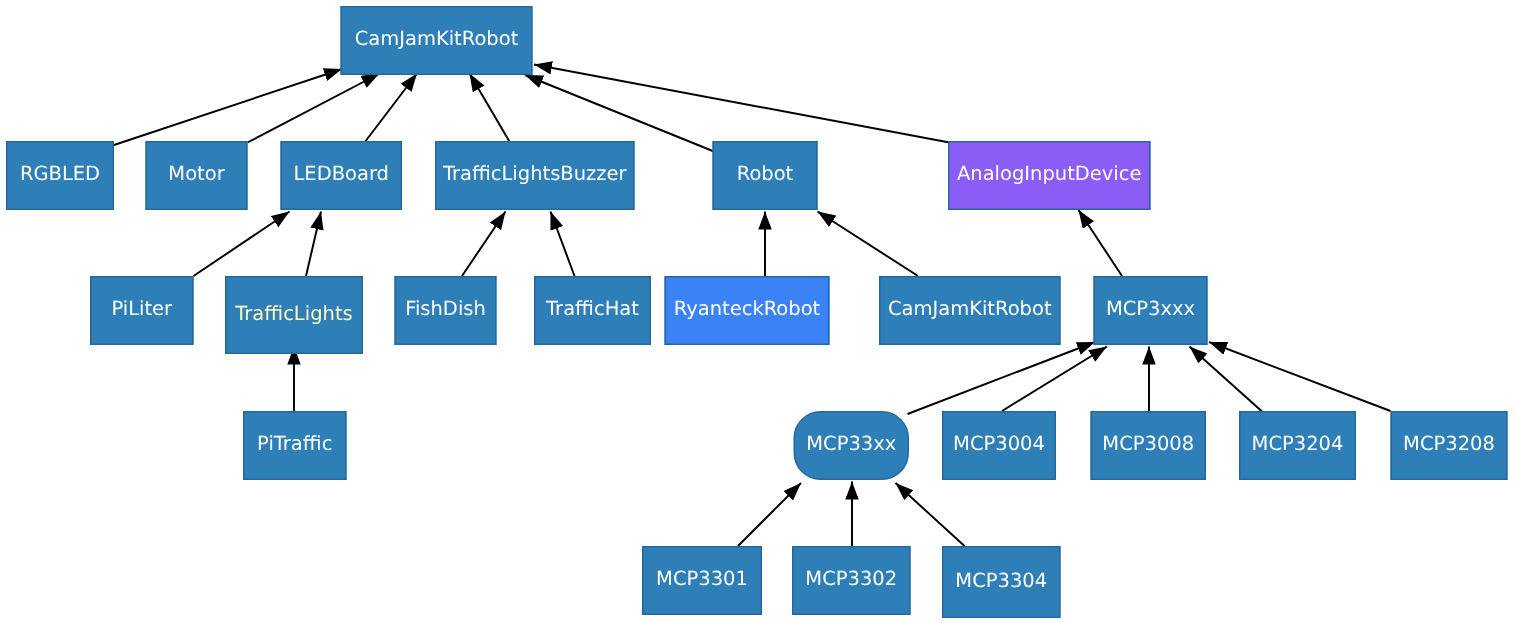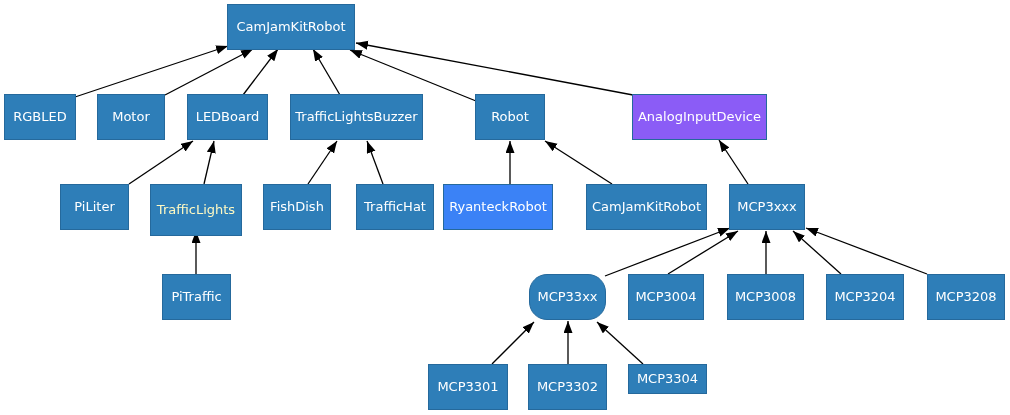--- a/index.html
+++ b/index.html
@@ -138,17 +138,17 @@
       </div>
       <div class="class-node" style="left: 927px; top: 274px; width: 78px; height: 46px; background: rgb(46, 126, 184); border-color: rgb(37, 105, 156); color: rgb(255, 255, 255);">
         <span>MCP3208</span>
       </div>
       <div class="class-node" style="left: 428px; top: 364px; width: 80px; height: 46px; background: rgb(46, 126, 184); border-color: rgb(37, 105, 156); color: rgb(255, 255, 255);">
         <span>MCP3301</span>
       </div>
       <div class="class-node" style="left: 528px; top: 364px; width: 79px; height: 46px; background: rgb(46, 126, 184); border-color: rgb(37, 105, 156); color: rgb(255, 255, 255);">
         <span>MCP3302</span>
       </div>
-      <div class="class-node" style="left: 628px; top: 364px; width: 79px; height: 30px; background: rgb(46, 126, 184); border-color: rgb(37, 105, 156); color: rgb(255, 255, 255);">
+      <div class="class-node" style="left: 628px; top: 364px; width: 79px; height: 48px; background: rgb(46, 126, 184); border-color: rgb(37, 105, 156); color: rgb(255, 255, 255);">
         <span>MCP3304</span>
       </div>
     </div>
 </div>
 
 </body></html>

